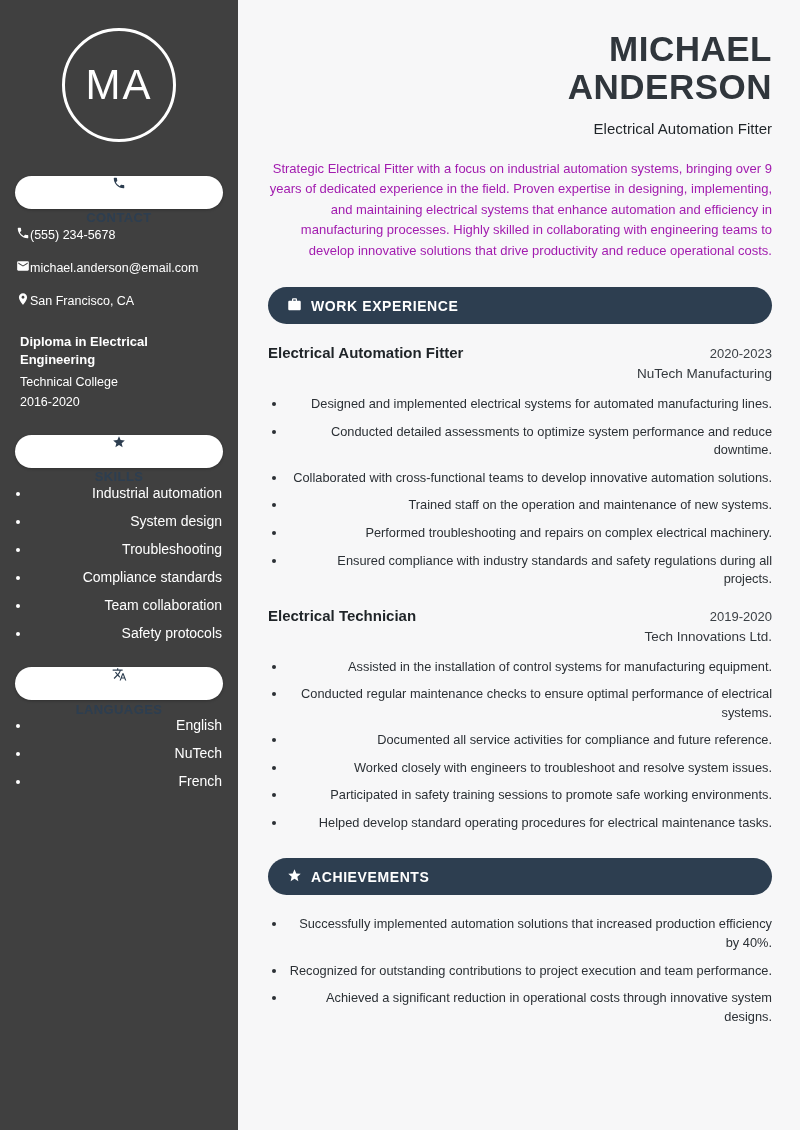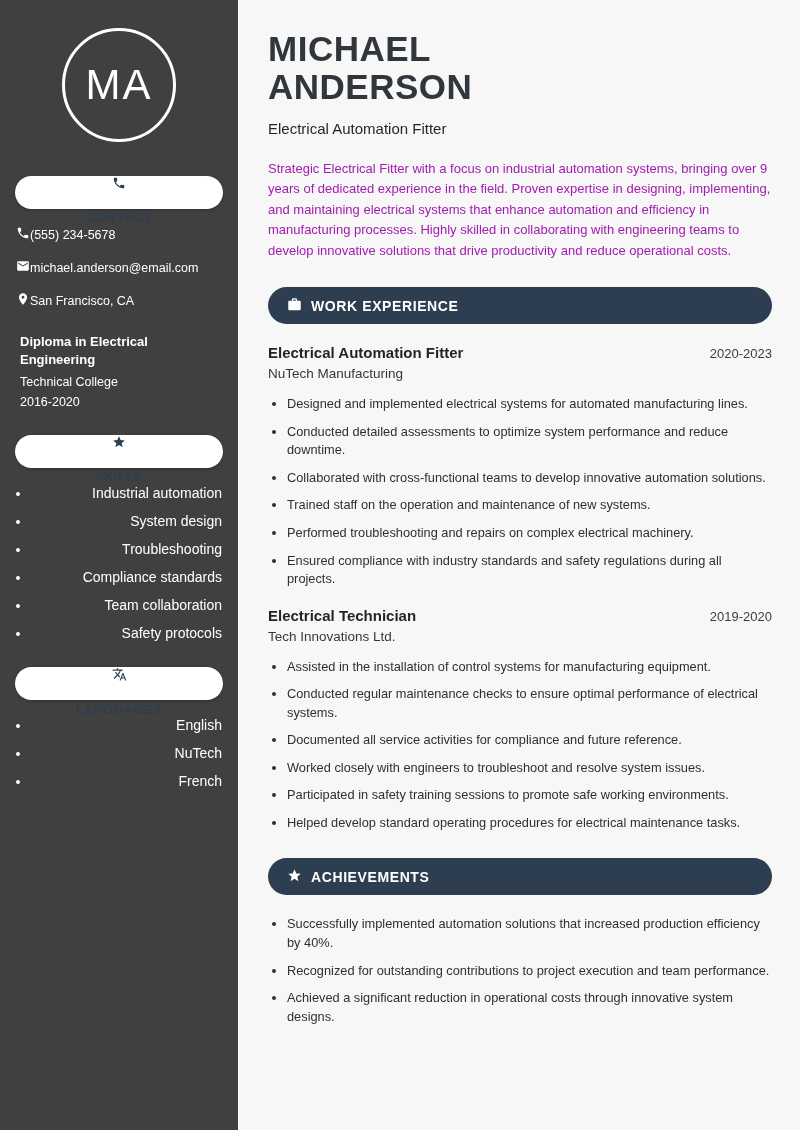--- a/index.html
+++ b/index.html
@@ -71,20 +71,21 @@
     font-size: 14px;
     margin-bottom: 12px;
     text-align: right;
   }
 
   
   .main {
     flex: 1;
     padding: 30px 28px 0 30px;
     background: #f7f7f8;
+    text-align: right;
   }
   .name {
     font-size: 35px;
     font-weight: 800;
     color: #30363c;
     line-height: 1.08;
     letter-spacing: 0.5px;
   }
   .job-title {
     font-size: 15px;

